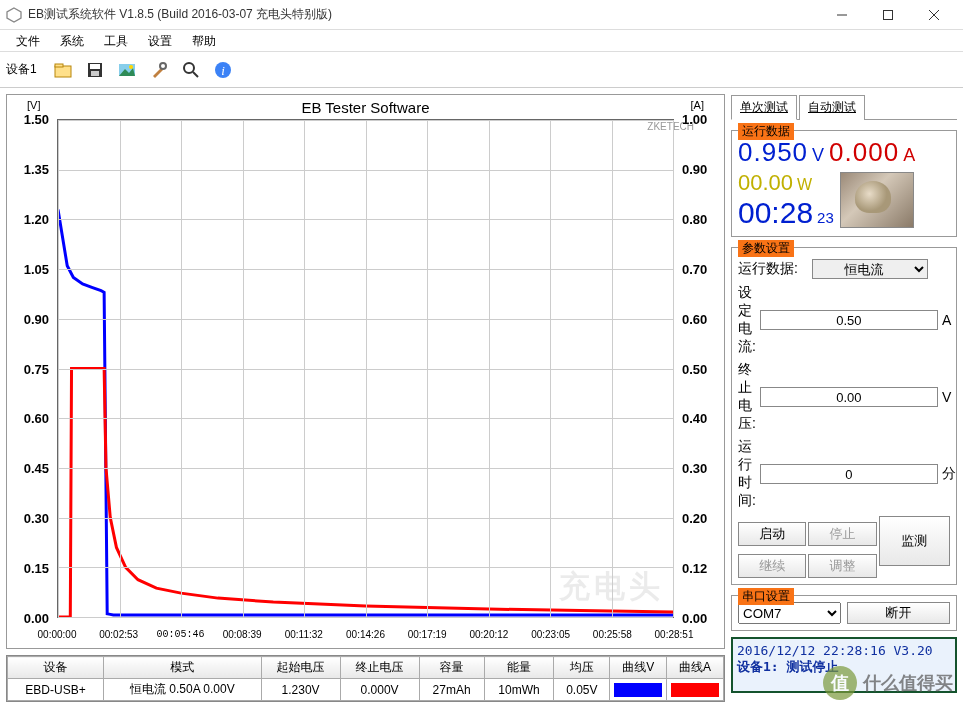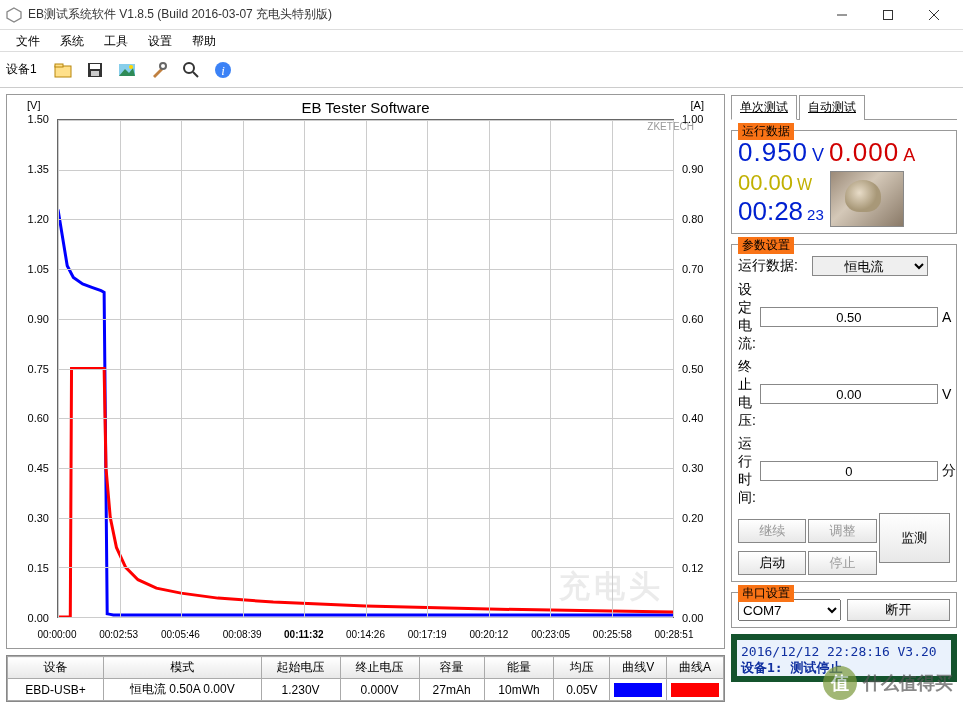--- a/index.html
+++ b/index.html
@@ -21,21 +21,21 @@
 .left { flex: 1; padding: 6px; display: flex; flex-direction: column; }
 .chart-wrap { flex: 1; position: relative; border: 1px solid #999; }
 .chart-title { position: absolute; top: 4px; left: 50%; transform: translateX(-50%); font-family: Arial; font-size: 15px; color: #000; }
 .chart-brand { position: absolute; top: 26px; right: 30px; font-size: 10px; color: #999; font-family: Arial; }
 .axis-label-l { position: absolute; top: 4px; left: 20px; font-size: 11px; }
 .axis-label-r { position: absolute; top: 4px; right: 20px; font-size: 11px; }
 .plot { position: absolute; left: 50px; right: 50px; top: 24px; bottom: 30px; border: 1px solid #666; }
 .grid-v, .grid-h { position: absolute; background: #ccc; }
 .yticks-l { position: absolute; left: 0; width: 46px; top: 24px; bottom: 30px; }
 .yticks-r { position: absolute; right: 0; width: 46px; top: 24px; bottom: 30px; }
-.ytick { position: absolute; font-size: 11px; transform: translateY(-50%); }
+.ytick { position: absolute; font-size: 13px; transform: translateY(-50%); font-weight: bold; }
 .yticks-l .ytick { right: 4px; text-align: right; width: 40px; }
 .yticks-r .ytick { left: 4px; }
 .xticks { position: absolute; left: 50px; right: 50px; bottom: 0; height: 26px; }
 .xtick { position: absolute; font-size: 10px; transform: translateX(-50%); bottom: 8px; white-space: nowrap; }
 svg.curves { position: absolute; left: 0; top: 0; width: 100%; height: 100%; }
 
 .datatable { margin-top: 6px; border: 1px solid #888; font-size: 12px; }
 .datatable table { width: 100%; border-collapse: collapse; }
 .datatable th, .datatable td { border: 1px solid #aaa; padding: 2px 4px; text-align: center; height: 20px; }
 .datatable th { background: linear-gradient(#fff, #e8e8e8); font-weight: normal; }
@@ -45,36 +45,36 @@
 .tabs { display: flex; border-bottom: 1px solid #999; text-decoration: underline; }
 .tab { padding: 3px 8px; border: 1px solid #999; border-bottom: none; margin-right: 2px; background: #fff; position: relative; top: 1px; }
 .tab:first-child { border-bottom: 1px solid #fff; }
 
 .group { border: 1px solid #999; padding: 6px; position: relative; margin-top: 4px; }
 .group-title { position: absolute; top: -8px; left: 6px; background: #f97316; padding: 0 4px; font-size: 12px; }
 .seg-big { font-size: 26px; letter-spacing: 1px; }
 .seg-blue { color: #0020d0; }
 .seg-red { color: #d00000; }
 .seg-yel { color: #c0b000; font-size: 22px; }
-.seg-time { color: #0020d0; font-size: 26px; }
+.seg-time { color: #0020d0; font-size: 30px; }
 .readrow { display: flex; align-items: baseline; gap: 4px; }
 .catimg { width: 74px; height: 56px; background: linear-gradient(135deg, #9b8a78 0%, #d4c8b8 40%, #8a7a68 100%); border: 1px solid #888; display: inline-block; position: relative; overflow: hidden; }
 .catimg::after { content: ""; position: absolute; left: 20%; top: 15%; width: 50%; height: 60%; background: radial-gradient(circle at 40% 40%, #e8dcc8 0%, #a89878 60%); border-radius: 50% 50% 40% 40%; }
 
 .param-row { display: flex; align-items: center; margin: 5px 0; gap: 4px; }
 .param-row label { width: 70px; font-size: 14px; }
 .param-row input, .param-row select { flex: 1; border: 1px solid #888; height: 20px; text-align: center; font-size: 13px; }
 .param-row .unit { width: 18px; text-align: center; font-size: 14px; }
 
 .btnrow { display: flex; gap: 2px; margin-top: 6px; }
 .btn { flex: 1; border: 1px solid #888; background: linear-gradient(#fff,#e8e8e8); height: 24px; font-size: 13px; display: flex; align-items: center; justify-content: center; cursor: default; }
 .btn.disabled { color: #999; }
 .btn.tall { height: 50px; }
 
-.log { border: 6px solid #14532d; background: #eaf2fc; padding: 4px; font-family: "SimSun", monospace; font-size: 13px; color: #1030a0; height: 48px; }
+.log { border: 2px solid #14532d; background: #eaf2fc; padding: 4px; font-family: "SimSun", monospace; font-size: 13px; color: #1030a0; height: 56px; }
 .log .line2 { font-weight: bold; }
 
 .watermark { position: absolute; bottom: 10px; right: 10px; display: flex; align-items: center; gap: 6px; opacity: 0.7; }
 .watermark .badge { width: 34px; height: 34px; border-radius: 50%; background: #7c9a3c; color: #fff; display: flex; align-items: center; justify-content: center; font-size: 18px; font-weight: bold; }
 .watermark .txt { font-size: 18px; color: #555; font-weight: bold; }
 
 .wm-chart { position: absolute; right: 60px; bottom: 40px; font-size: 31px; color: rgba(0,0,0,0.08); font-weight: bold; letter-spacing: 4px; }
 </style>
 </head>
 <body>
@@ -214,23 +214,23 @@
           <div class="grid-v" style="top: 0px; bottom: 0px; width: 1px; left: 50%;"></div>
           <div class="grid-v" style="top: 0px; bottom: 0px; width: 1px; left: 60%;"></div>
           <div class="grid-v" style="top: 0px; bottom: 0px; width: 1px; left: 70%;"></div>
           <div class="grid-v" style="top: 0px; bottom: 0px; width: 1px; left: 80%;"></div>
           <div class="grid-v" style="top: 0px; bottom: 0px; width: 1px; left: 90%;"></div>
           <div class="grid-v" style="top: 0px; bottom: 0px; width: 1px; left: 100%;"></div>
         </div>
       <div class="xticks" id="xticks">
           <div class="xtick" style="left: 0%;">00:00:00</div>
           <div class="xtick" style="left: 10%;">00:02:53</div>
-          <div class="xtick" style="left: 20%;">00:05:46</div>
+          <div class="xtick" style="left: 20%; font-family: Liberation Mono, monospace;">00:05:46</div>
           <div class="xtick" style="left: 30%;">00:08:39</div>
-          <div class="xtick" style="left: 40%; font-weight: bold;">00:11:32</div>
+          <div class="xtick" style="left: 40%;">00:11:32</div>
           <div class="xtick" style="left: 50%;">00:14:26</div>
           <div class="xtick" style="left: 60%;">00:17:19</div>
           <div class="xtick" style="left: 70%;">00:20:12</div>
           <div class="xtick" style="left: 80%;">00:23:05</div>
           <div class="xtick" style="left: 90%;">00:25:58</div>
           <div class="xtick" style="left: 100%;">00:28:51</div>
         </div>
     </div>
 
     <div class="datatable">
@@ -316,26 +316,26 @@
         <span class="unit">V</span>
       </div>
       <div class="param-row">
         <label>运行时间:</label>
         <input value="0" style="">
         <span class="unit">分</span>
       </div>
       <div style="display:flex; gap:2px; margin-top:6px;">
         <div style="flex:2; display:flex; flex-direction:column; gap:2px;">
           <div class="btnrow">
+            <div class="btn">启动</div>
+            <div class="btn disabled">停止</div>
+          </div>
+          <div class="btnrow">
             <div class="btn disabled">继续</div>
             <div class="btn disabled">调整</div>
-          </div>
-          <div class="btnrow">
-            <div class="btn">启动</div>
-            <div class="btn disabled">停止</div>
           </div>
         </div>
         <div class="btn tall" style="flex:1">监测</div>
       </div>
     </div>
 
     <div class="group">
       <div class="group-title">串口设置</div>
       <div style="display:flex; gap:6px; align-items:center;">
         <select style="flex:1; height:22px;"><option>COM7</option></select>

